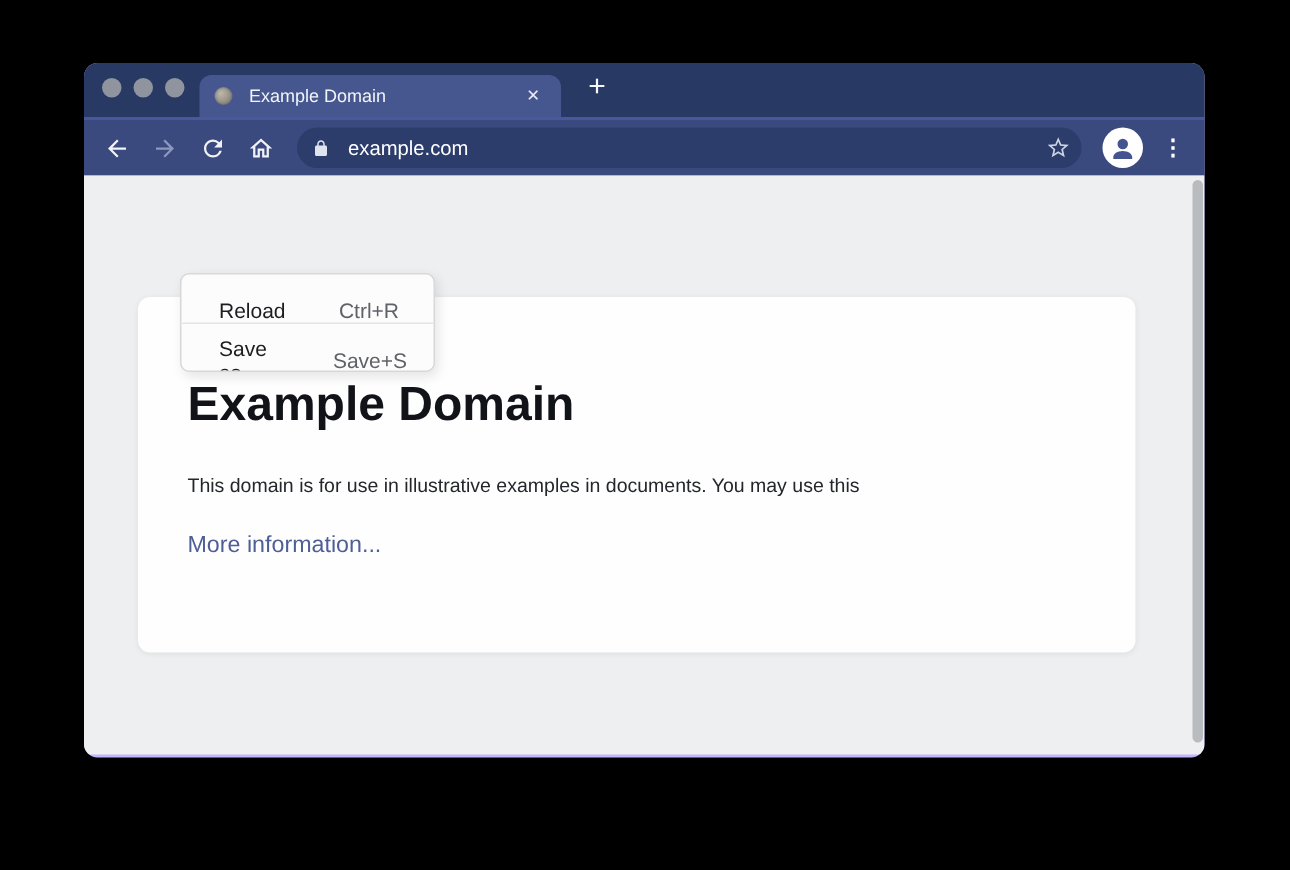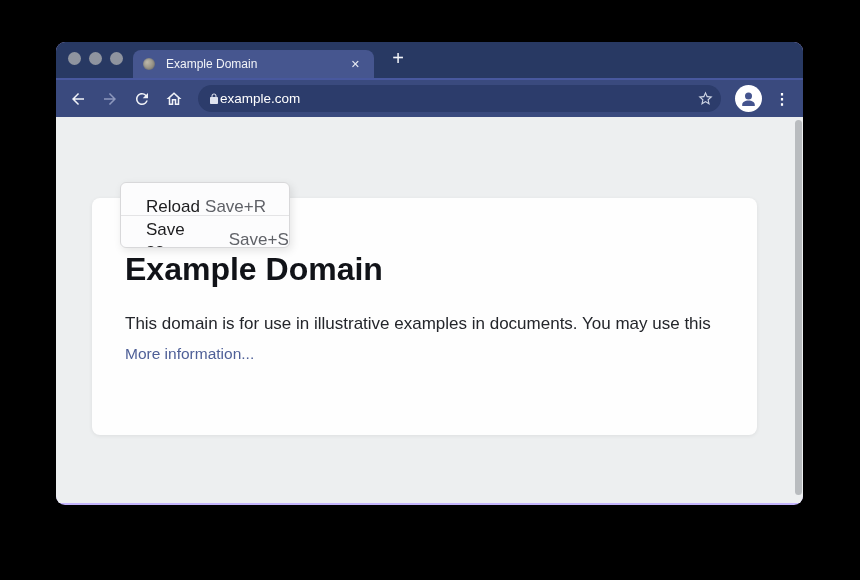--- a/index.html
+++ b/index.html
@@ -33,21 +33,21 @@
   
   .toolbar { height: 39px; background: #3a4a7e; border-top: 2px solid #48589e;
     display: flex; align-items: center; padding: 0 12px 0 13px; }
   .nav-icon { width: 18px; height: 18px; margin-right: 14px; flex: 0 0 auto; cursor: pointer; }
   .nav-icon svg { display: block; width: 18px; height: 18px; }
 
   .addressbar { flex: 1; height: 27px; margin-left: 1px; background: #2c3c6b;
     border-radius: 14px; display: flex; align-items: center; padding: 0 5px 0 10px;
     min-width: 0; cursor: text; }
   .lock-icon svg { display: block; width: 12px; height: 12px; }
-  .url-text { color: #ffffff; font-size: 13.5px; font-weight: 500;
+  .url-text { margin-left: 12px; color: #ffffff; font-size: 13.5px; font-weight: 500;
     white-space: nowrap; }
   .star-icon { margin-left: auto; width: 17px; height: 17px; margin-right: 2px; cursor: pointer; }
   .star-icon svg { display: block; width: 17px; height: 17px; }
 
   .avatar { width: 27px; height: 27px; border-radius: 50%; background: #ffffff;
     margin-left: 14px; flex: 0 0 auto; display: flex; align-items: center;
     justify-content: center; cursor: pointer; }
   .avatar svg { display: block; width: 21px; height: 21px; }
   .menu-dots { margin-left: 11px; width: 18px; text-align: center; color: #ffffff;
     font-size: 15px; font-weight: 700; letter-spacing: 0; line-height: 1;
@@ -56,31 +56,31 @@
   
   .page { position: relative; height: 386px; background: #edeff0; }
   .scrollbar { position: absolute; right: 1px; top: 3px; width: 7px; height: 375px;
     background: #b9bcbf; border-radius: 4px; cursor: pointer; }
 
   .card { position: absolute; left: 36px; top: 81px; width: 665px; height: 237px;
     background: #fefefe; border-radius: 8px; box-shadow: 0 1px 4px rgba(0,0,0,0.07);
     padding: 52px 40px 0 33px; }
   .card h1 { font-size: 32px; line-height: 38px; font-weight: 700; color: #111318;
     letter-spacing: 0; }
-  .card .para { margin-top: 24px; font-size: 17px; line-height: 23px; color: #24262b; }
+  .card .para { margin-top: 24px; font-size: 13px; line-height: 23px; color: #24262b; }
   .card .para span { display: block; white-space: nowrap; }
-  .card .more-link { display: inline-block; margin-top: 10px; font-size: 15.5px;
+  .card .more-link { display: inline-block; margin-top: 20px; font-size: 15.5px;
     color: #4e5f97; text-decoration: none; cursor: pointer; }
 
   
   .context-menu { position: absolute; left: 64px; top: 65px; width: 170px;
     background: #fcfcfd; border: 1px solid #d8d8da; border-radius: 6px;
     box-shadow: 2px 3px 8px rgba(0,0,0,0.10); overflow: hidden; }
   .menu-item { height: 32px; display: flex; align-items: center;
-    justify-content: space-between; padding: 16px 23px 0 25px; font-size: 17px;
+    justify-content: space-between; padding: 16px 23px 0 25px; font-size: 14px;
     cursor: pointer; }
   .menu-item + .menu-item { border-top: 1px solid #e4e4e6; gap: 44px; }
   .menu-item .label { color: #1d1d1f; }
   .menu-item .shortcut { color: #606268; }
 </style>
 </head>
 <body>
 
 <div class="stage">
   <div class="window">
@@ -151,21 +151,21 @@
           <span>This domain is for use in illustrative examples in documents. You may use this</span>
         </div>
         <a class="more-link">More information...</a>
       </div>
 
       <div class="scrollbar"></div>
 
       <div class="context-menu">
         <div class="menu-item">
           <span class="label">Reload</span>
-          <span class="shortcut">Save+R</span>
+          <span class="shortcut">Ctrl+R</span>
         </div>
         <div class="menu-item">
           <span class="label">Save as...</span>
           <span class="shortcut">Save+S</span>
         </div>
       </div>
     </div>
 
   </div>
 </div>

